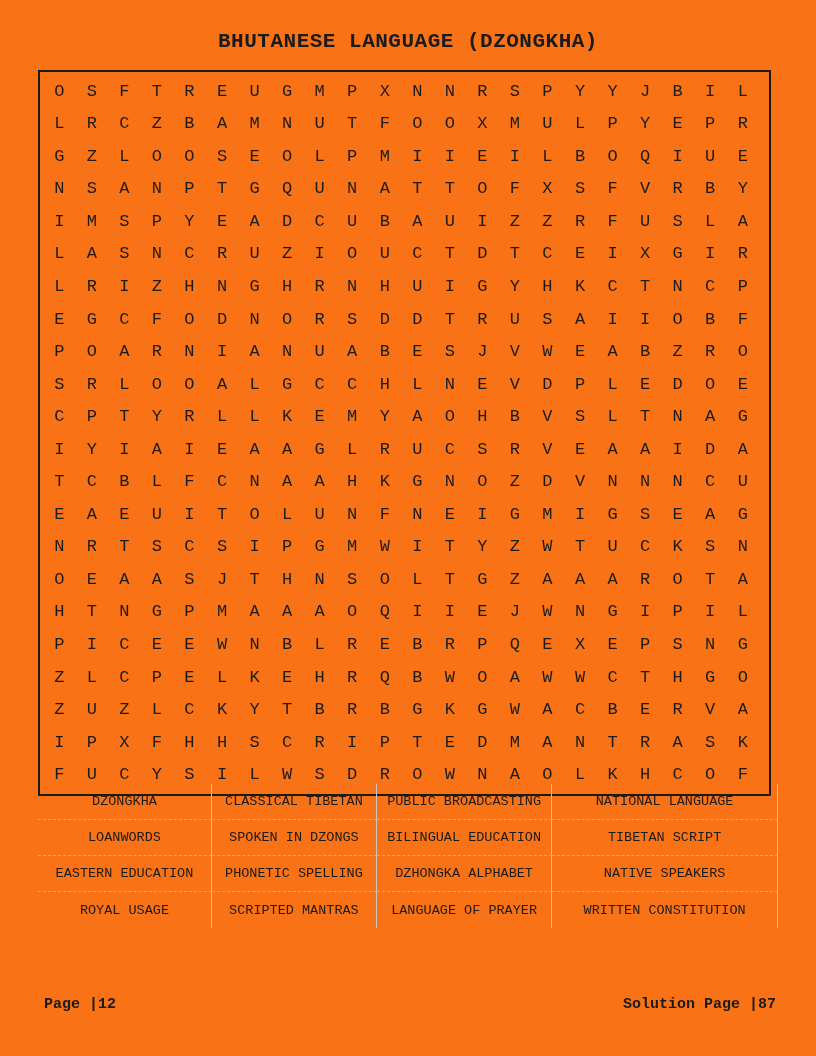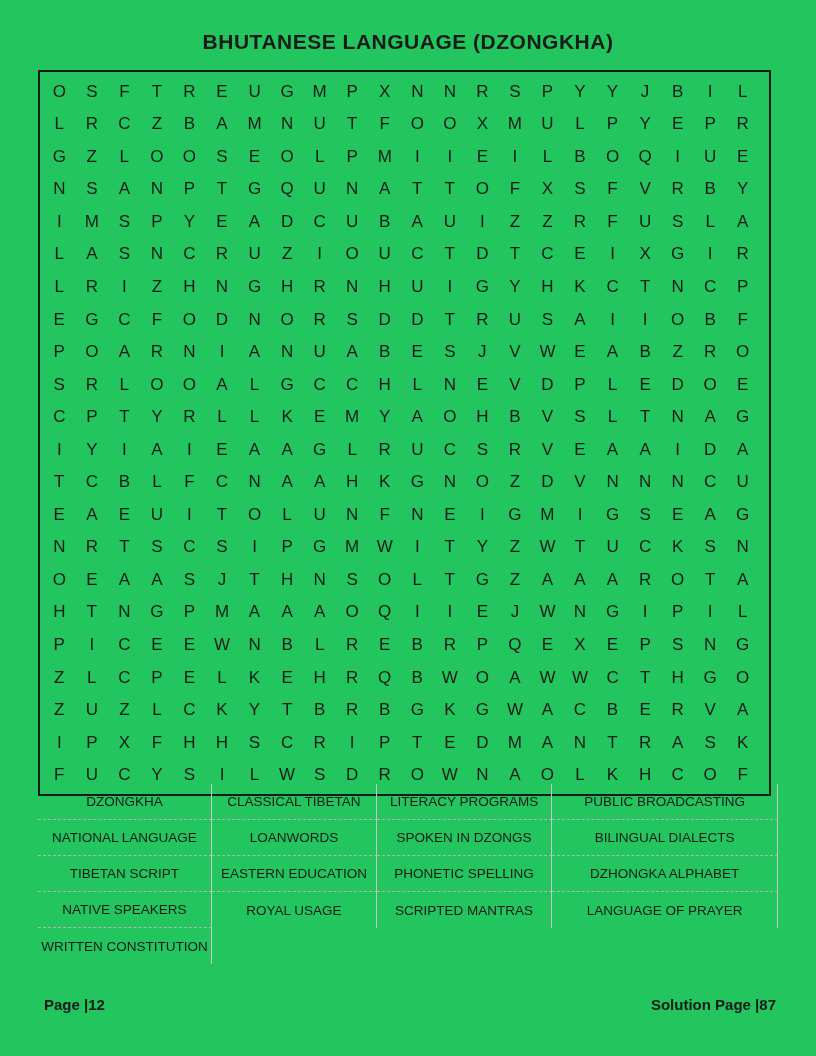--- a/index.html
+++ b/index.html
@@ -1,21 +1,21 @@
 <!DOCTYPE html>
 <html><head>
 <meta charset="utf-8">
 <style>
   html, body { margin: 0; padding: 0; background: #ffffff; }
   .page {
     position: relative;
     width: 816px;
     height: 1056px;
-    background: #22c55e;
-    font-family: Liberation Sans, sans-serif;
+    background: #f97316;
+    font-family: Liberation Mono, monospace;
     color: #1b1b1b;
     overflow: hidden;
   }
   .title {
     position: absolute;
     top: 30px;
     left: 0;
     width: 100%;
     text-align: center;
     font-size: 21px;
@@ -573,26 +573,25 @@
       <div class="cell">K</div>
       <div class="cell">H</div>
       <div class="cell">C</div>
       <div class="cell">O</div>
       <div class="cell">F</div>
     </div>
 
   <div class="word-table">
       <div class="wcell">DZONGKHA</div>
       <div class="wcell">CLASSICAL TIBETAN</div>
-      <div class="wcell">LITERACY PROGRAMS</div>
       <div class="wcell">PUBLIC BROADCASTING</div>
       <div class="wcell">NATIONAL LANGUAGE</div>
       <div class="wcell">LOANWORDS</div>
       <div class="wcell">SPOKEN IN DZONGS</div>
-      <div class="wcell">BILINGUAL DIALECTS</div>
+      <div class="wcell">BILINGUAL EDUCATION</div>
       <div class="wcell">TIBETAN SCRIPT</div>
       <div class="wcell">EASTERN EDUCATION</div>
       <div class="wcell">PHONETIC SPELLING</div>
       <div class="wcell">DZHONGKA ALPHABET</div>
       <div class="wcell">NATIVE SPEAKERS</div>
       <div class="wcell">ROYAL USAGE</div>
       <div class="wcell">SCRIPTED MANTRAS</div>
       <div class="wcell">LANGUAGE OF PRAYER</div>
       <div class="wcell">WRITTEN CONSTITUTION</div>
     </div>

